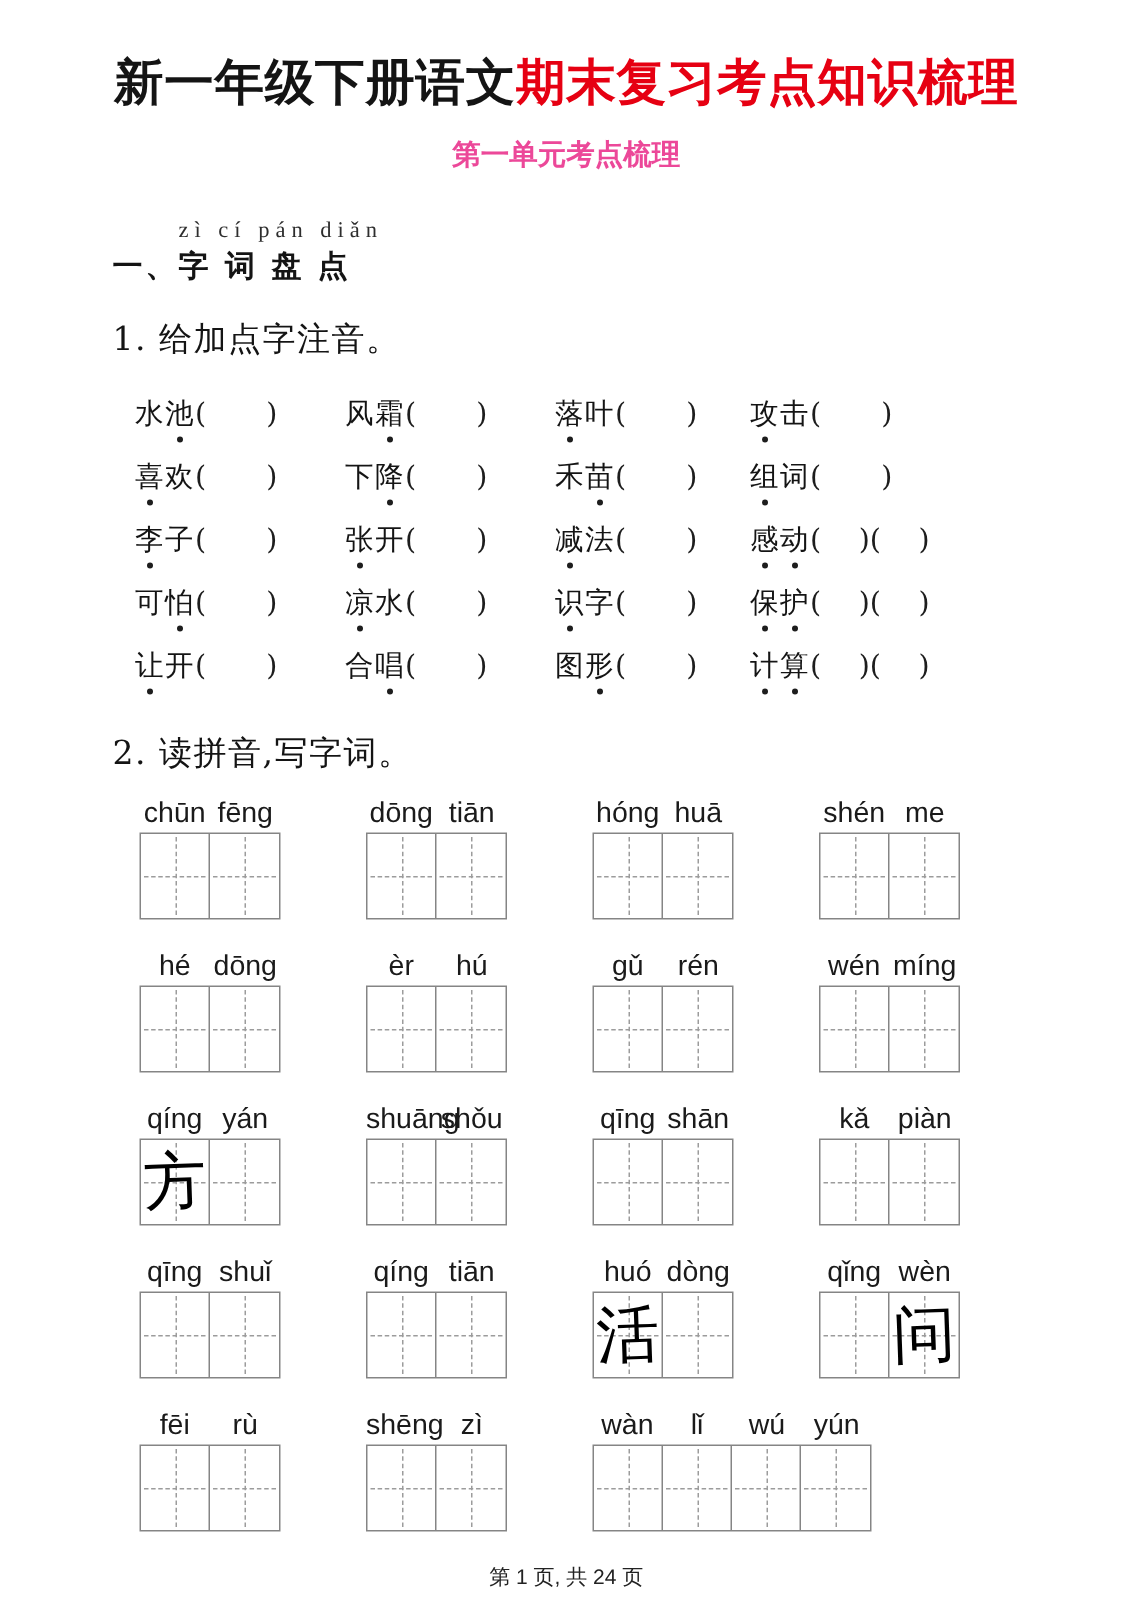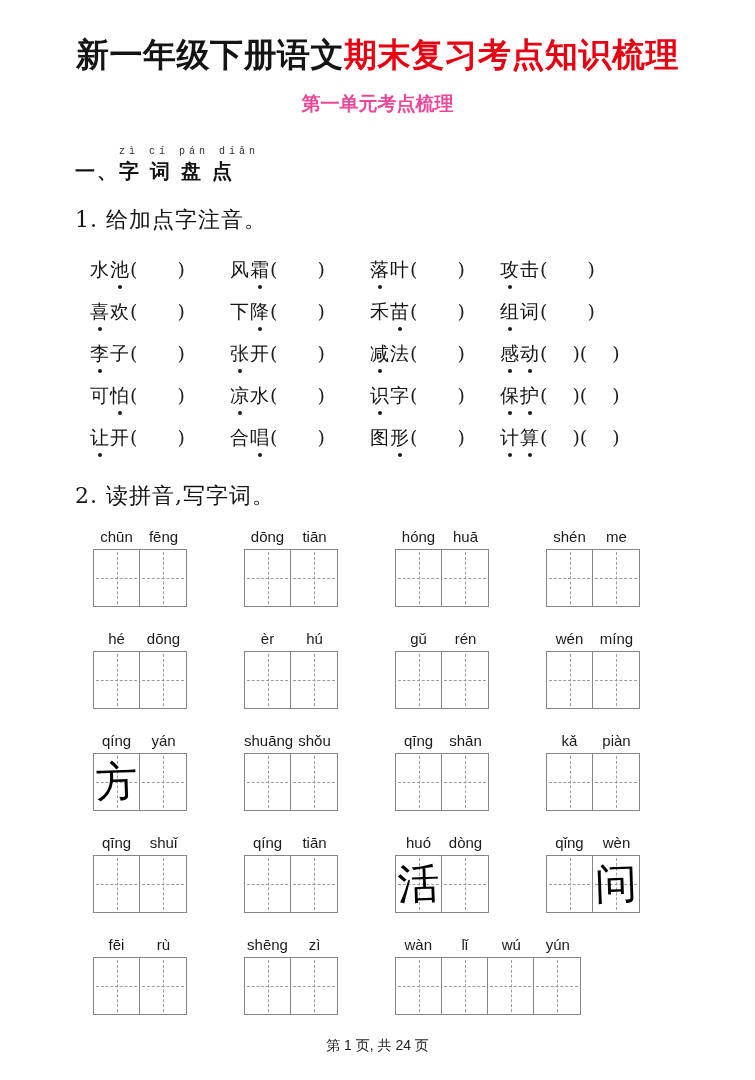--- a/index.html
+++ b/index.html
@@ -27,22 +27,22 @@
     text-align:center;
     font-size:19px;
     font-weight:bold;
     line-height:1.3;
   }
 
   
   .sec1-head { margin:30px 0 0 75px; }
   .sec1-pinyin {
     margin-left:44px;
-    font-family:Liberation Mono, monospace;
-    font-size:10px;
+    font-family:Liberation Serif, serif;
+    font-size:15px;
     color:#2e2e2e;
     letter-spacing:4px;
   }
   .sec1-title {
     margin-top:1px;
     font-family:"DejaVu Sans", sans-serif;
     font-size:20px;
     font-weight:bold;
     letter-spacing:2px;
   }
@@ -83,21 +83,21 @@
   .gap.wide { width:40px; }
   .gap.narrow { width:25px; }
 
   
   #grid-rows { margin-top:16px; }
   .grid-row { display:flex; margin-left:93px; margin-bottom:22px; }
   .grid-group { margin-right:57px; }
   .py-row {
     display:flex;
     font-family:"Liberation Sans", sans-serif;
-    font-size:15px;
+    font-size:19px;
     color:#1a1a1a;
     margin-bottom:3px;
     line-height:19px;
   }
   .py { flex:1; width:46px; text-align:center; white-space:nowrap; }
   .cells { display:flex; border:1.5px solid #858585; background:#fff; }
   .cell {
     width:46px; height:56px;
     position:relative;
     box-sizing:border-box;

